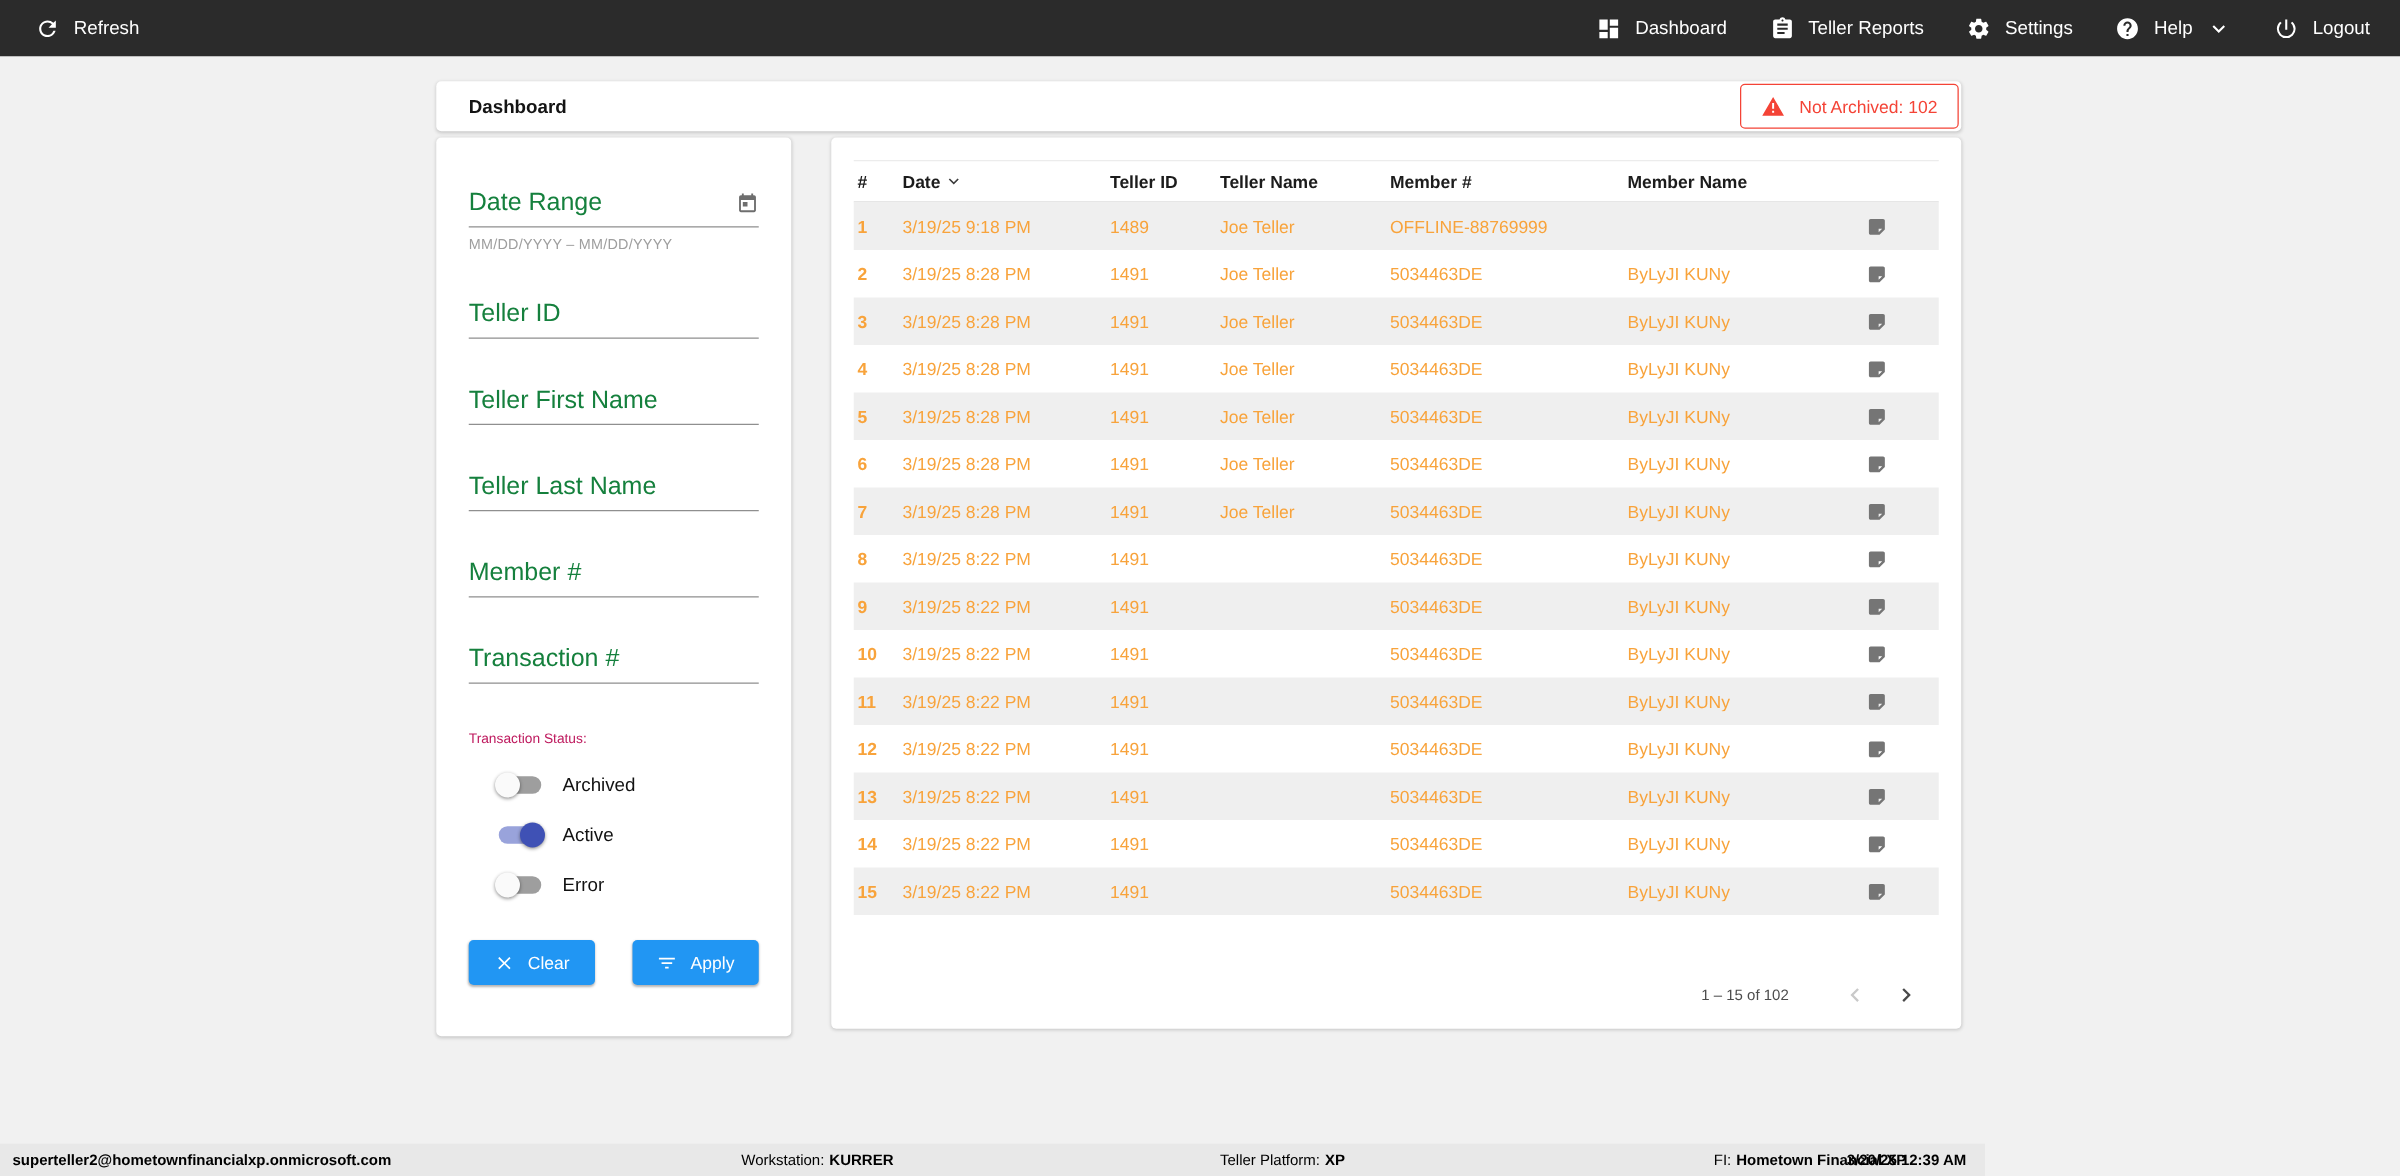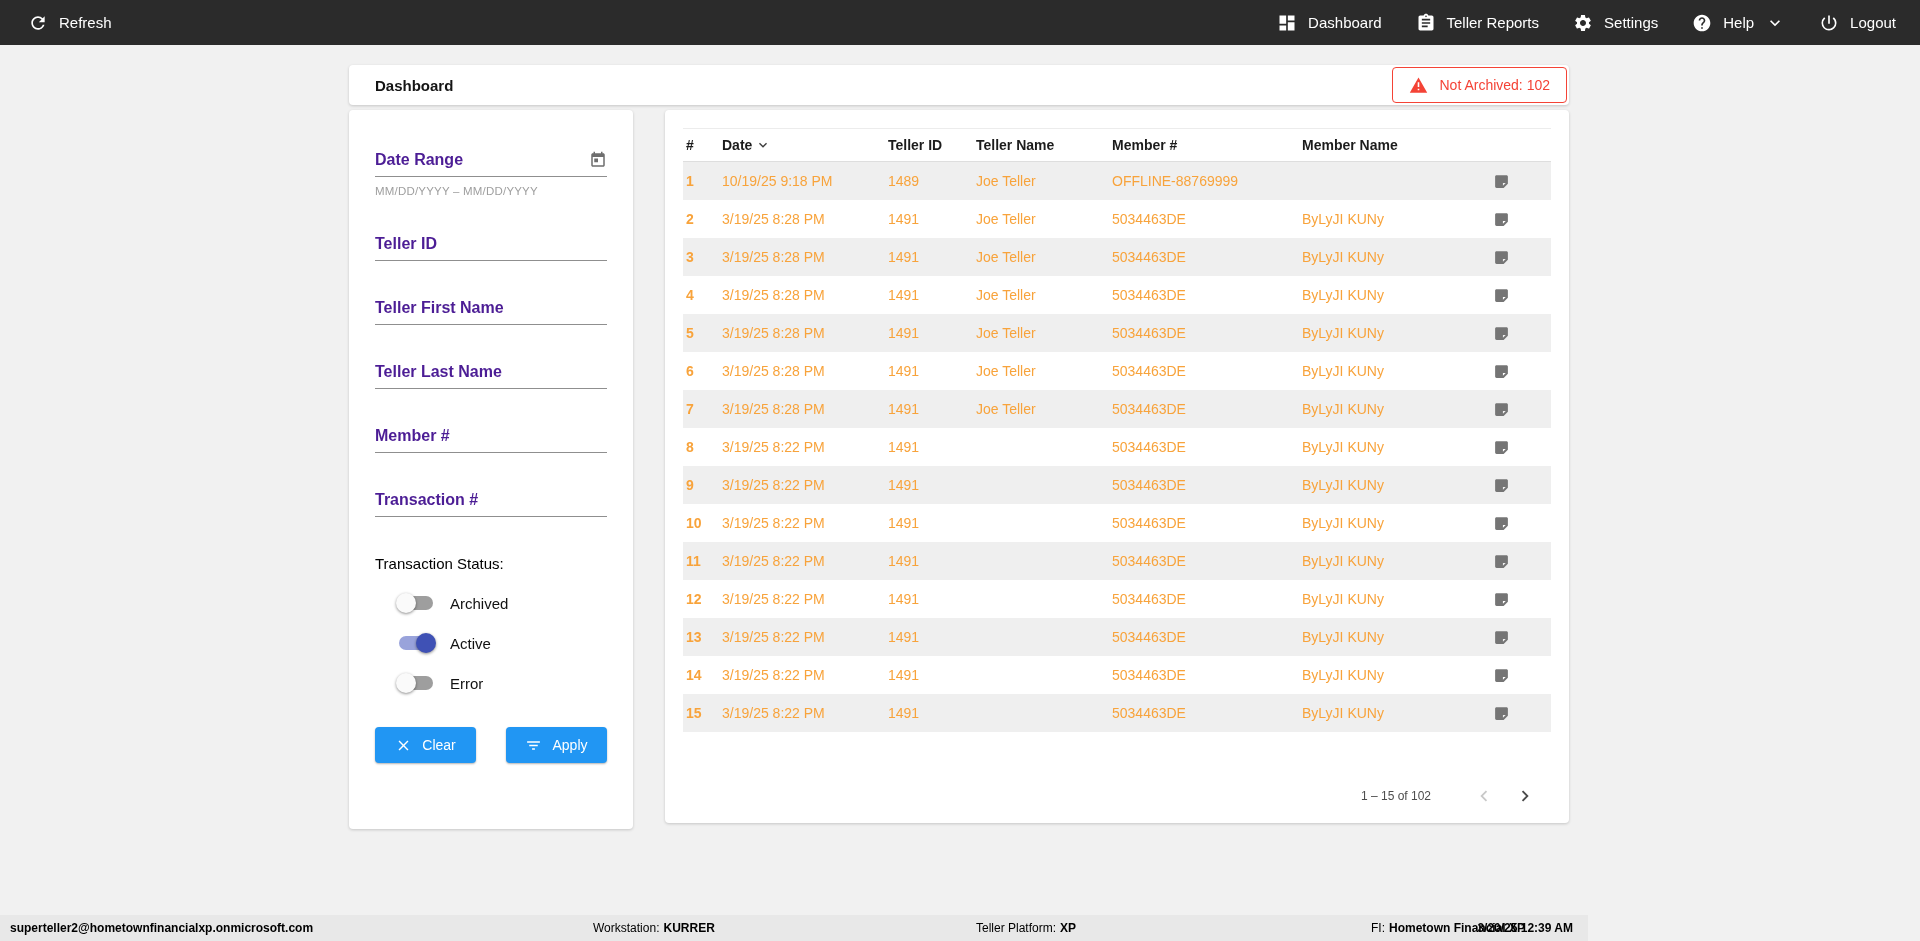--- a/index.html
+++ b/index.html
@@ -36,24 +36,24 @@
 
   
   .sidebar {
     position:absolute; left:349px; top:110px; width:284px; height:719px;
     background:#fff; border-radius:4px; box-shadow:0 1px 3px rgba(0,0,0,.18);
     padding:41px 26px 0;
   }
   .field-block { margin-bottom:38px; }
   .field { border-bottom:1px solid #8f8f8f; padding-bottom:7px; }
   .field-row { display:flex; align-items:center; }
-  .field-label { font-size:16px; color:#4c1d95;font-weight:bold; }
+  .field-label { font-size:20px; color:#15803d; }
   .cal-icon { margin-left:auto; width:18px; height:18px; fill:#6e6e6e; cursor:pointer; }
   .hint { font-size:11.5px; color:#9e9e9e; margin-top:8px; letter-spacing:.2px; }
-  .status-label { font-size:15px; color:#000000; margin-top:6px; }
+  .status-label { font-size:11px; color:#be185d; margin-top:6px; }
   .toggles { margin-top:18px; }
   .toggle-row { display:flex; align-items:center; margin:0 0 14px 24px; height:26px; cursor:pointer; }
   .switch { position:relative; width:34px; height:14px; border-radius:7px; background:#9e9e9e; flex:0 0 auto; }
   .switch .thumb {
     position:absolute; top:-3px; left:-3px; width:20px; height:20px; border-radius:50%;
     background:#fafafa; box-shadow:0 1px 3px rgba(0,0,0,.45);
   }
   .switch.on { background:#99a3db; }
   .switch.on .thumb { left:auto; right:-3px; background:#3f51b5; }
   .toggle-label { margin-left:17px; font-size:15px; color:#121212;text-align:center; }
@@ -297,21 +297,21 @@
         <span>Member #</span>
       </div>
       <div class="th">
         <span>Member Name</span>
       </div>
       <div class="th"></div>
     </div>
   <div id="tbody">
       <div class="grid-row trow odd">
         <div class="td rownum">1</div>
-        <div class="td">10/19/25 9:18 PM</div>
+        <div class="td">3/19/25 9:18 PM</div>
         <div class="td">1489</div>
         <div class="td">Joe Teller</div>
         <div class="td">OFFLINE-88769999</div>
         <div class="td"></div>
         <div class="td"><span><svg viewBox="0 0 24 24" width="17" height="17" fill="#757575" class="note-icon">
               <path d="M19 3H5c-1.1 0-2 .9-2 2v14c0 1.1.9 2 2 2h10l6-6V5c0-1.1-.9-2-2-2zm-5 15v-4h4l-4 4z"></path>
             </svg></span></div>
       </div>
       <div class="grid-row trow">
         <div class="td rownum">2</div>

